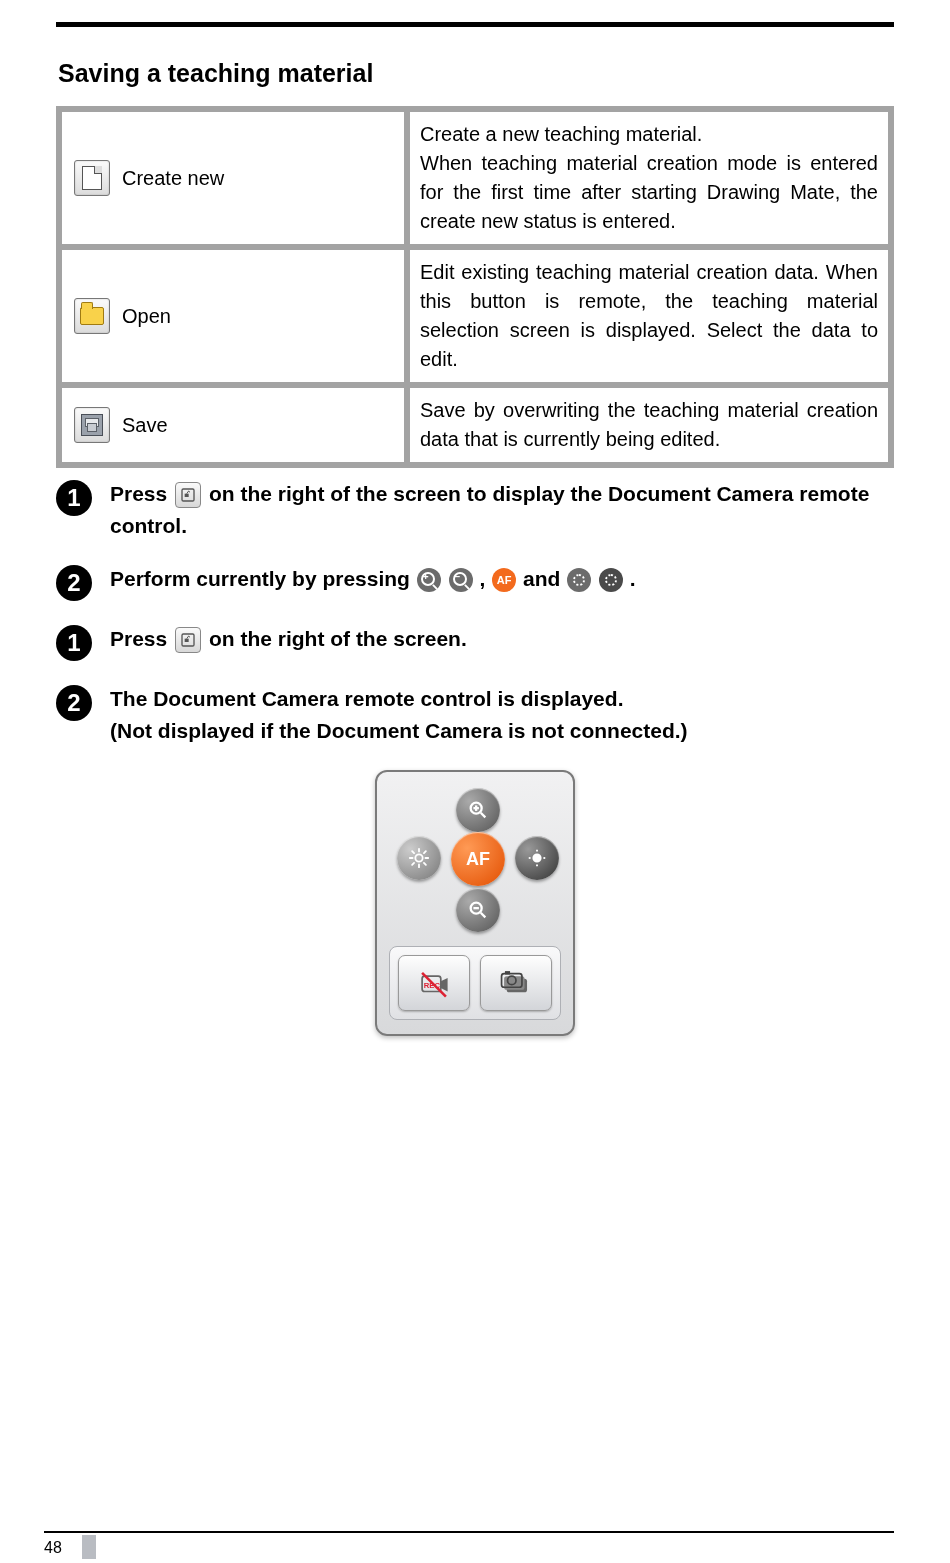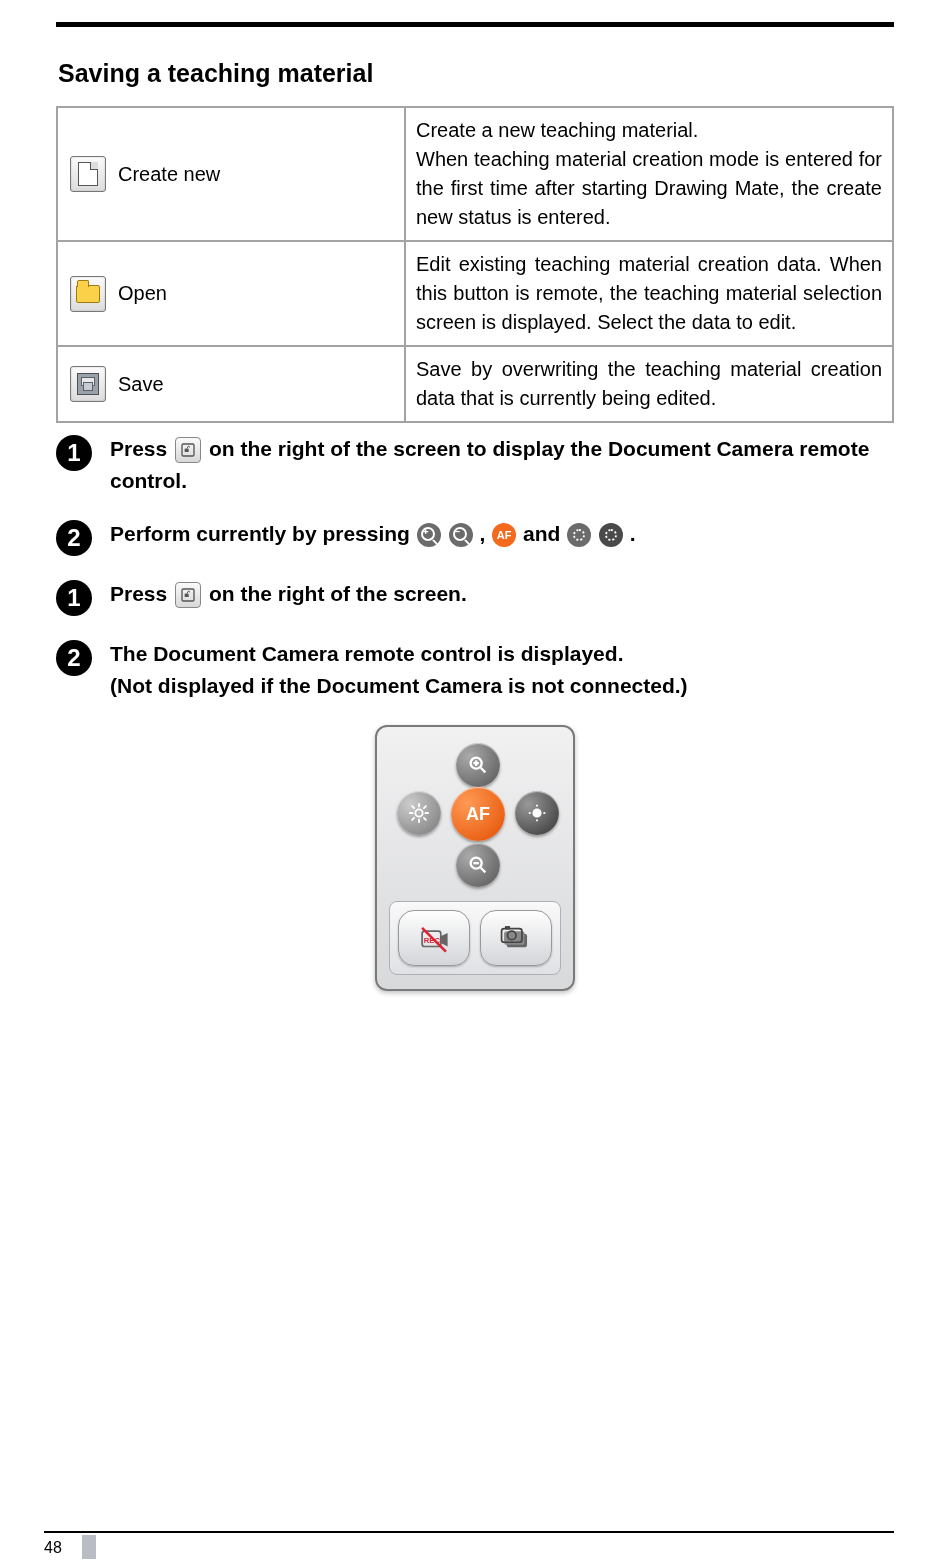--- a/index.html
+++ b/index.html
@@ -26,21 +26,21 @@
     font-weight: bold;
     margin: 0 0 18px 2px;
   }
   
   table.material {
     width: 100%;
     border-collapse: collapse;
     font-size: 20px;
   }
   table.material td {
-    border: 2px solid #a3a3a3;
+    border: 6px solid #a3a3a3;
     padding: 8px 10px 8px 10px;
     vertical-align: middle;
   }
   table.material td.left {
     width: 348px;
     padding-left: 12px;
   }
   table.material td.right {
     line-height: 1.45;
     text-align: justify;
@@ -226,21 +226,21 @@
     border-radius:8px;
     padding:8px;
     display:flex;
     gap:10px;
     justify-content:space-between;
   }
   .sq-btn {
     flex:1;
     height:56px;
     border:1px solid #999;
-    border-radius:16px;
+    border-radius:7px;
     background:linear-gradient(#fefefe,#d3d5d9);
     display:flex;align-items:center;justify-content:center;
     box-shadow:0 1px 2px rgba(0,0,0,0.25);
   }
   .sq-btn svg { width:34px; height:34px; }
   
   .footer {
     position:absolute;
     bottom:28px;
     left:44px; right:56px;

